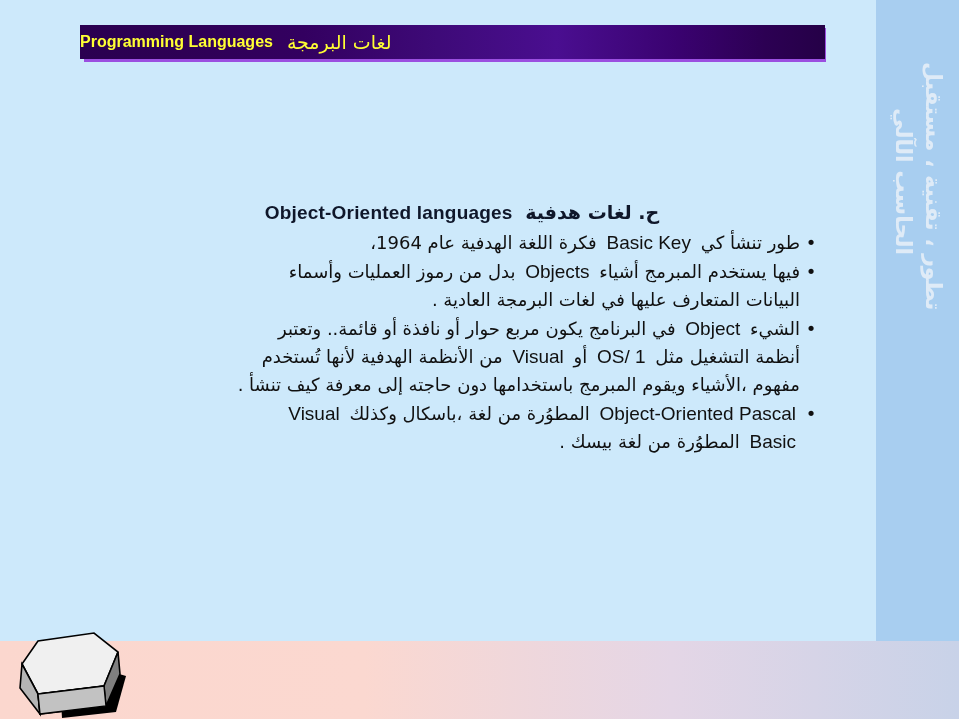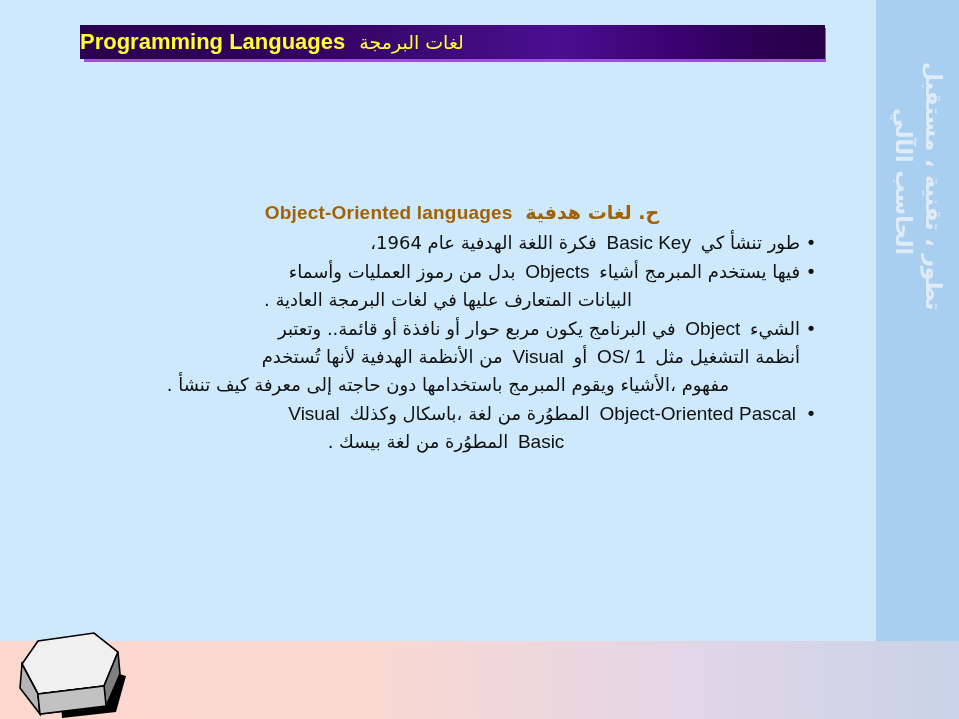--- a/index.html
+++ b/index.html
@@ -106,41 +106,41 @@
   .title-ar {
     color: #FFFF33;
     font-family: "DejaVu Sans", sans-serif;
     font-size: 19px;
     font-weight: normal;
     direction: rtl;
   }
   .title-en {
     color: #FFFF33;
     font-family: "Liberation Sans", sans-serif;
-    font-size: 22px;
+    font-size: 16px;
     font-weight: bold;
     margin-right: 14px;
     direction: ltr;
   }
 
   
   .body-block {
     position: absolute;
     left: 96px;
     top: 198px;
     width: 726px;
     direction: rtl;
     text-align: right;
   }
 
   .heading-line {
     display: block;
     direction: rtl;
     text-align: center;
-    color: #a16207;
+    color: #0f172a;
     font-size: 19px;
     font-weight: bold;
     line-height: 28px;
     white-space: nowrap;
     margin-bottom: 2px;
     padding-right: 0;
   }
   .heading-line .ar { font-family: "DejaVu Sans", sans-serif; }
   .heading-line .en {
     font-family: "Liberation Sans", sans-serif;
@@ -170,21 +170,21 @@
     color: #101010;
     font-size: 18px;
     line-height: 28px;
     direction: rtl;
     text-align: right;
   }
   .bullet-text .line {
     display: block;
     direction: rtl;
   }
-  .bullet-text .line.ctr { text-align: center; }
+  .bullet-text .line.ctr { text-align: right; }
   .bullet-text .line.just { text-align: justify; text-align-last: right; }
   .bullet-text .ar { font-family: "DejaVu Sans", sans-serif; }
   .bullet-text .en {
     font-family: "Liberation Sans", sans-serif;
     direction: ltr;
     display: inline-block;
     margin: 0 4px;
     font-size: 19px;
   }
 

